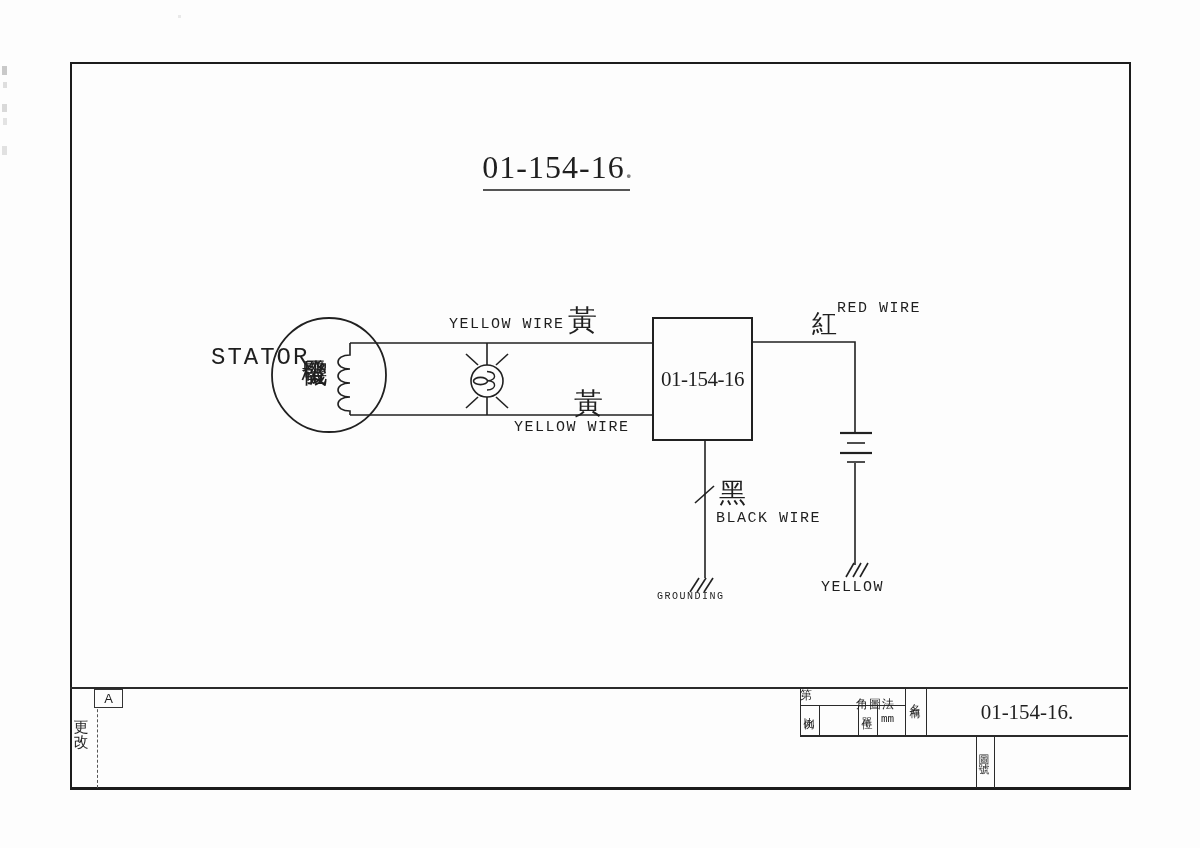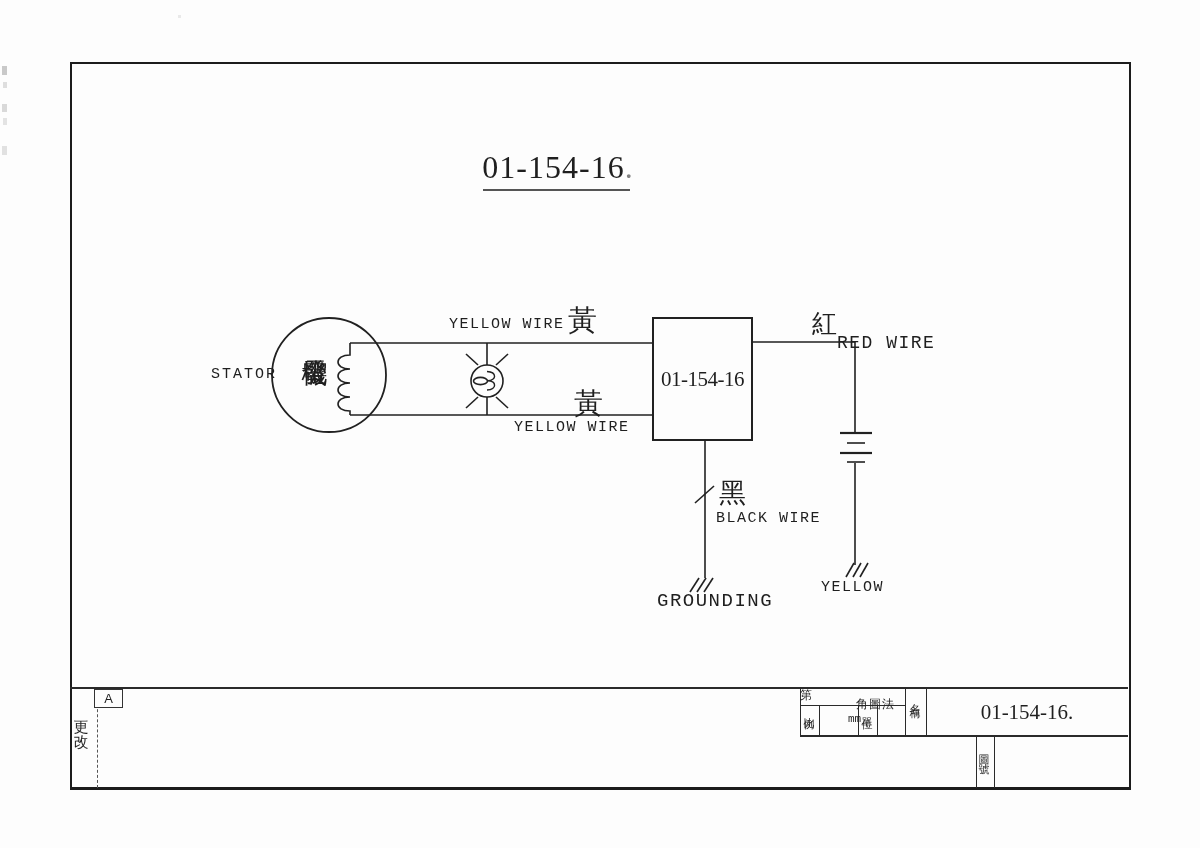--- a/index.html
+++ b/index.html
@@ -80,38 +80,38 @@
     <path d="M705 440 V578"></path>
     <path d="M695 503 L714 486"></path>
     <g>
       <path d="M690 592 L699 578"></path>
       <path d="M697 592 L706 578"></path>
       <path d="M704 592 L713 578"></path>
     </g>
   </g>
 </svg>
 
-<div class="lbl mono" style="left:211px;top:367px;font-size:15px;letter-spacing:2px;">STATOR</div>
+<div class="lbl mono" style="left:211px;top:346px;font-size:24px;letter-spacing:2px;">STATOR</div>
 <div class="lbl cjk vtext" style="left:302px;top:338px;font-size:26px;letter-spacing:1px;">發電機</div>
 
 <div class="lbl mono" style="left:449px;top:317px;font-size:15px;letter-spacing:1.5px;">YELLOW WIRE</div>
 <div class="lbl cjk" style="left:568px;top:306px;font-size:29px;">黃</div>
 
 <div class="lbl cjk" style="left:574px;top:389px;font-size:29px;">黃</div>
 <div class="lbl mono" style="left:514px;top:420px;font-size:15px;letter-spacing:1.5px;">YELLOW WIRE</div>
 
 <div class="lbl cjk" style="left:812px;top:311px;font-size:25px;">紅</div>
-<div class="lbl mono" style="left:837px;top:334px;font-size:18px;letter-spacing:1.5px;">RED WIRE</div>
+<div class="lbl mono" style="left:837px;top:301px;font-size:15px;letter-spacing:1.5px;">RED WIRE</div>
 
 <div class="lbl sans" style="left:653px;top:318px;width:99px;height:122px;display:flex;align-items:center;justify-content:center;font-size:21px;letter-spacing:-0.5px;">01-154-16</div>
 
 <div class="lbl cjk" style="left:719px;top:480px;font-size:27px;">黑</div>
 <div class="lbl mono" style="left:716px;top:511px;font-size:15px;letter-spacing:1.5px;text-align:center;">BLACK WIRE</div>
 
-<div class="lbl mono" style="left:657px;top:592px;font-size:19px;letter-spacing:1.5px;">GROUNDING</div>
+<div class="lbl mono" style="left:657px;top:592px;font-size:10px;letter-spacing:1.5px;">GROUNDING</div>
 <div class="lbl mono" style="left:821px;top:580px;font-size:15px;letter-spacing:1.5px;">YELLOW</div>
 
 <div class="hl" style="left:70px;top:687px;width:1058px;height:2px;"></div>
 
 <div class="abs" style="left:97px;top:689px;height:99px;border-left:1px dashed #555;"></div>
 <div class="abs" style="left:94px;top:689px;width:27px;height:17px;border:1px solid #333;background:#fdfdfd;text-align:center;font-size:13px;line-height:17px;"><span>A</span></div>
 <div class="lbl cjk vtext" style="left:74px;top:709px;font-size:15px;letter-spacing:14px;">更改</div>
 
 <div class="vl" style="left:800px;top:687px;height:48px;"></div>
 <div class="hl" style="left:800px;top:705px;width:105px;"></div>
@@ -121,16 +121,16 @@
 <div class="vl" style="left:905px;top:687px;height:48px;"></div>
 <div class="vl" style="left:926px;top:687px;height:48px;"></div>
 <div class="hl" style="left:800px;top:735px;width:328px;height:2px;"></div>
 <div class="vl" style="left:976px;top:737px;height:51px;"></div>
 <div class="vl" style="left:994px;top:737px;height:51px;"></div>
 
 <div class="lbl cjk" style="left:800px;top:689px;font-size:12px;">第</div>
 <div class="lbl cjk" style="left:856px;top:689px;font-size:12px;letter-spacing:1px;margin-top:9px;">角圖法</div>
 <div class="lbl cjk vtext" style="left:803px;top:708px;font-size:11px;letter-spacing:2px;">比例</div>
 <div class="lbl cjk vtext" style="left:861px;top:708px;font-size:11px;letter-spacing:2px;">單位</div>
-<div class="lbl mono" style="left:848px;top:714px;font-size:11px;">mm</div>
+<div class="lbl mono" style="left:881px;top:714px;font-size:11px;">mm</div>
 <div class="lbl cjk vtext" style="left:909px;top:695px;font-size:11px;letter-spacing:5px;">名稱</div>
 <div class="lbl sans" style="left:926px;top:702px;width:202px;text-align:center;font-size:21px;">01-154-16.</div>
 <div class="lbl cjk vtext" style="left:978px;top:746px;font-size:11px;letter-spacing:9px;">圖號</div>
 
 </body></html>

